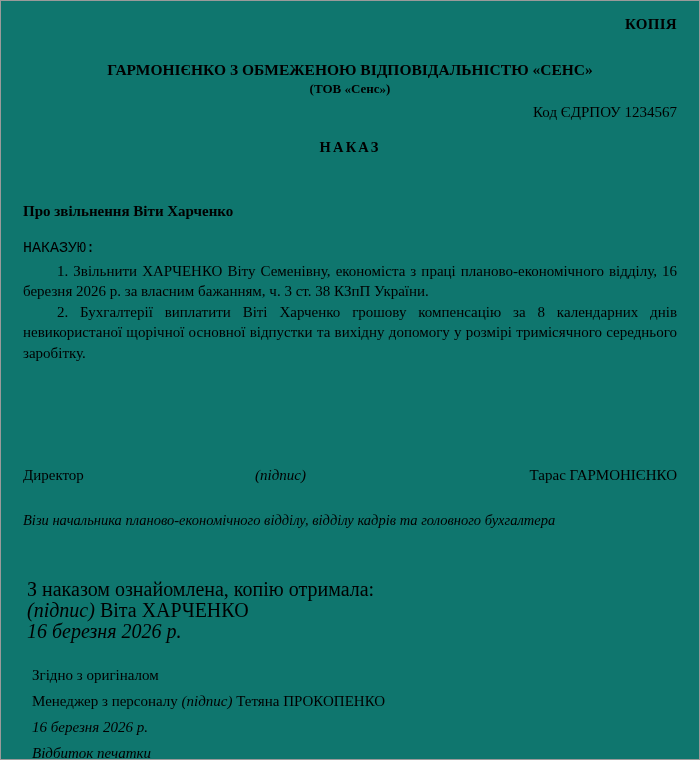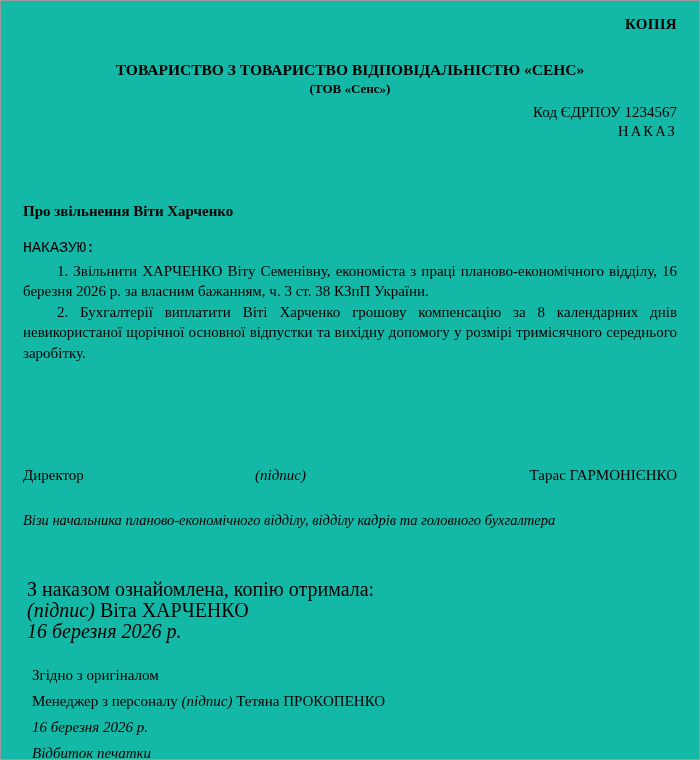--- a/index.html
+++ b/index.html
@@ -5,21 +5,21 @@
   html, body {
     margin: 0;
     padding: 0;
     background: #ffffff;
   }
   .page {
     position: relative;
     width: 700px;
     height: 760px;
     box-sizing: border-box;
-    background: #14b8a6;
+    background: #0f766e;
     border: 1px solid #9a9a9a;
     overflow: hidden;
     font-family: "Liberation Serif", "DejaVu Serif", serif;
     color: #000000;
   }
   .i { font-style: italic; }
 
   
   .copy-mark {
     position: absolute;
@@ -51,24 +51,24 @@
   .edrpou {
     position: absolute;
     right: 22px;
     top: 103px;
     font-size: 15px;
   }
   .doc-kind {
     position: absolute;
     left: 22px;
     right: 22px;
-    top: 122px;
-    text-align: right;
+    top: 138px;
+    text-align: center;
     font-size: 14.5px;
-    font-weight: normal;
+    font-weight: bold;
     letter-spacing: 2.2px;
   }
 
   
   .meta-row {
     position: absolute;
     left: 22px;
     right: 22px;
     top: 162px;
     height: 20px;
@@ -160,21 +160,21 @@
   }
   .cert p { margin: 5px; }
 </style>
 </head>
 <body>
 
 <div class="page">
 
   <div class="copy-mark">КОПІЯ</div>
 
-  <div class="org-name">ТОВАРИСТВО З ТОВАРИСТВО ВІДПОВІДАЛЬНІСТЮ «СЕНС»</div>
+  <div class="org-name">ГАРМОНІЄНКО З ОБМЕЖЕНОЮ ВІДПОВІДАЛЬНІСТЮ «СЕНС»</div>
 
   <div class="org-short">(ТОВ «Сенс»)</div>
 
   <div class="edrpou">Код ЄДРПОУ 1234567</div>
 
   <div class="doc-kind">НАКАЗ</div>
 
 
   <div class="subject">Про звільнення Віти Харченко</div>
 

